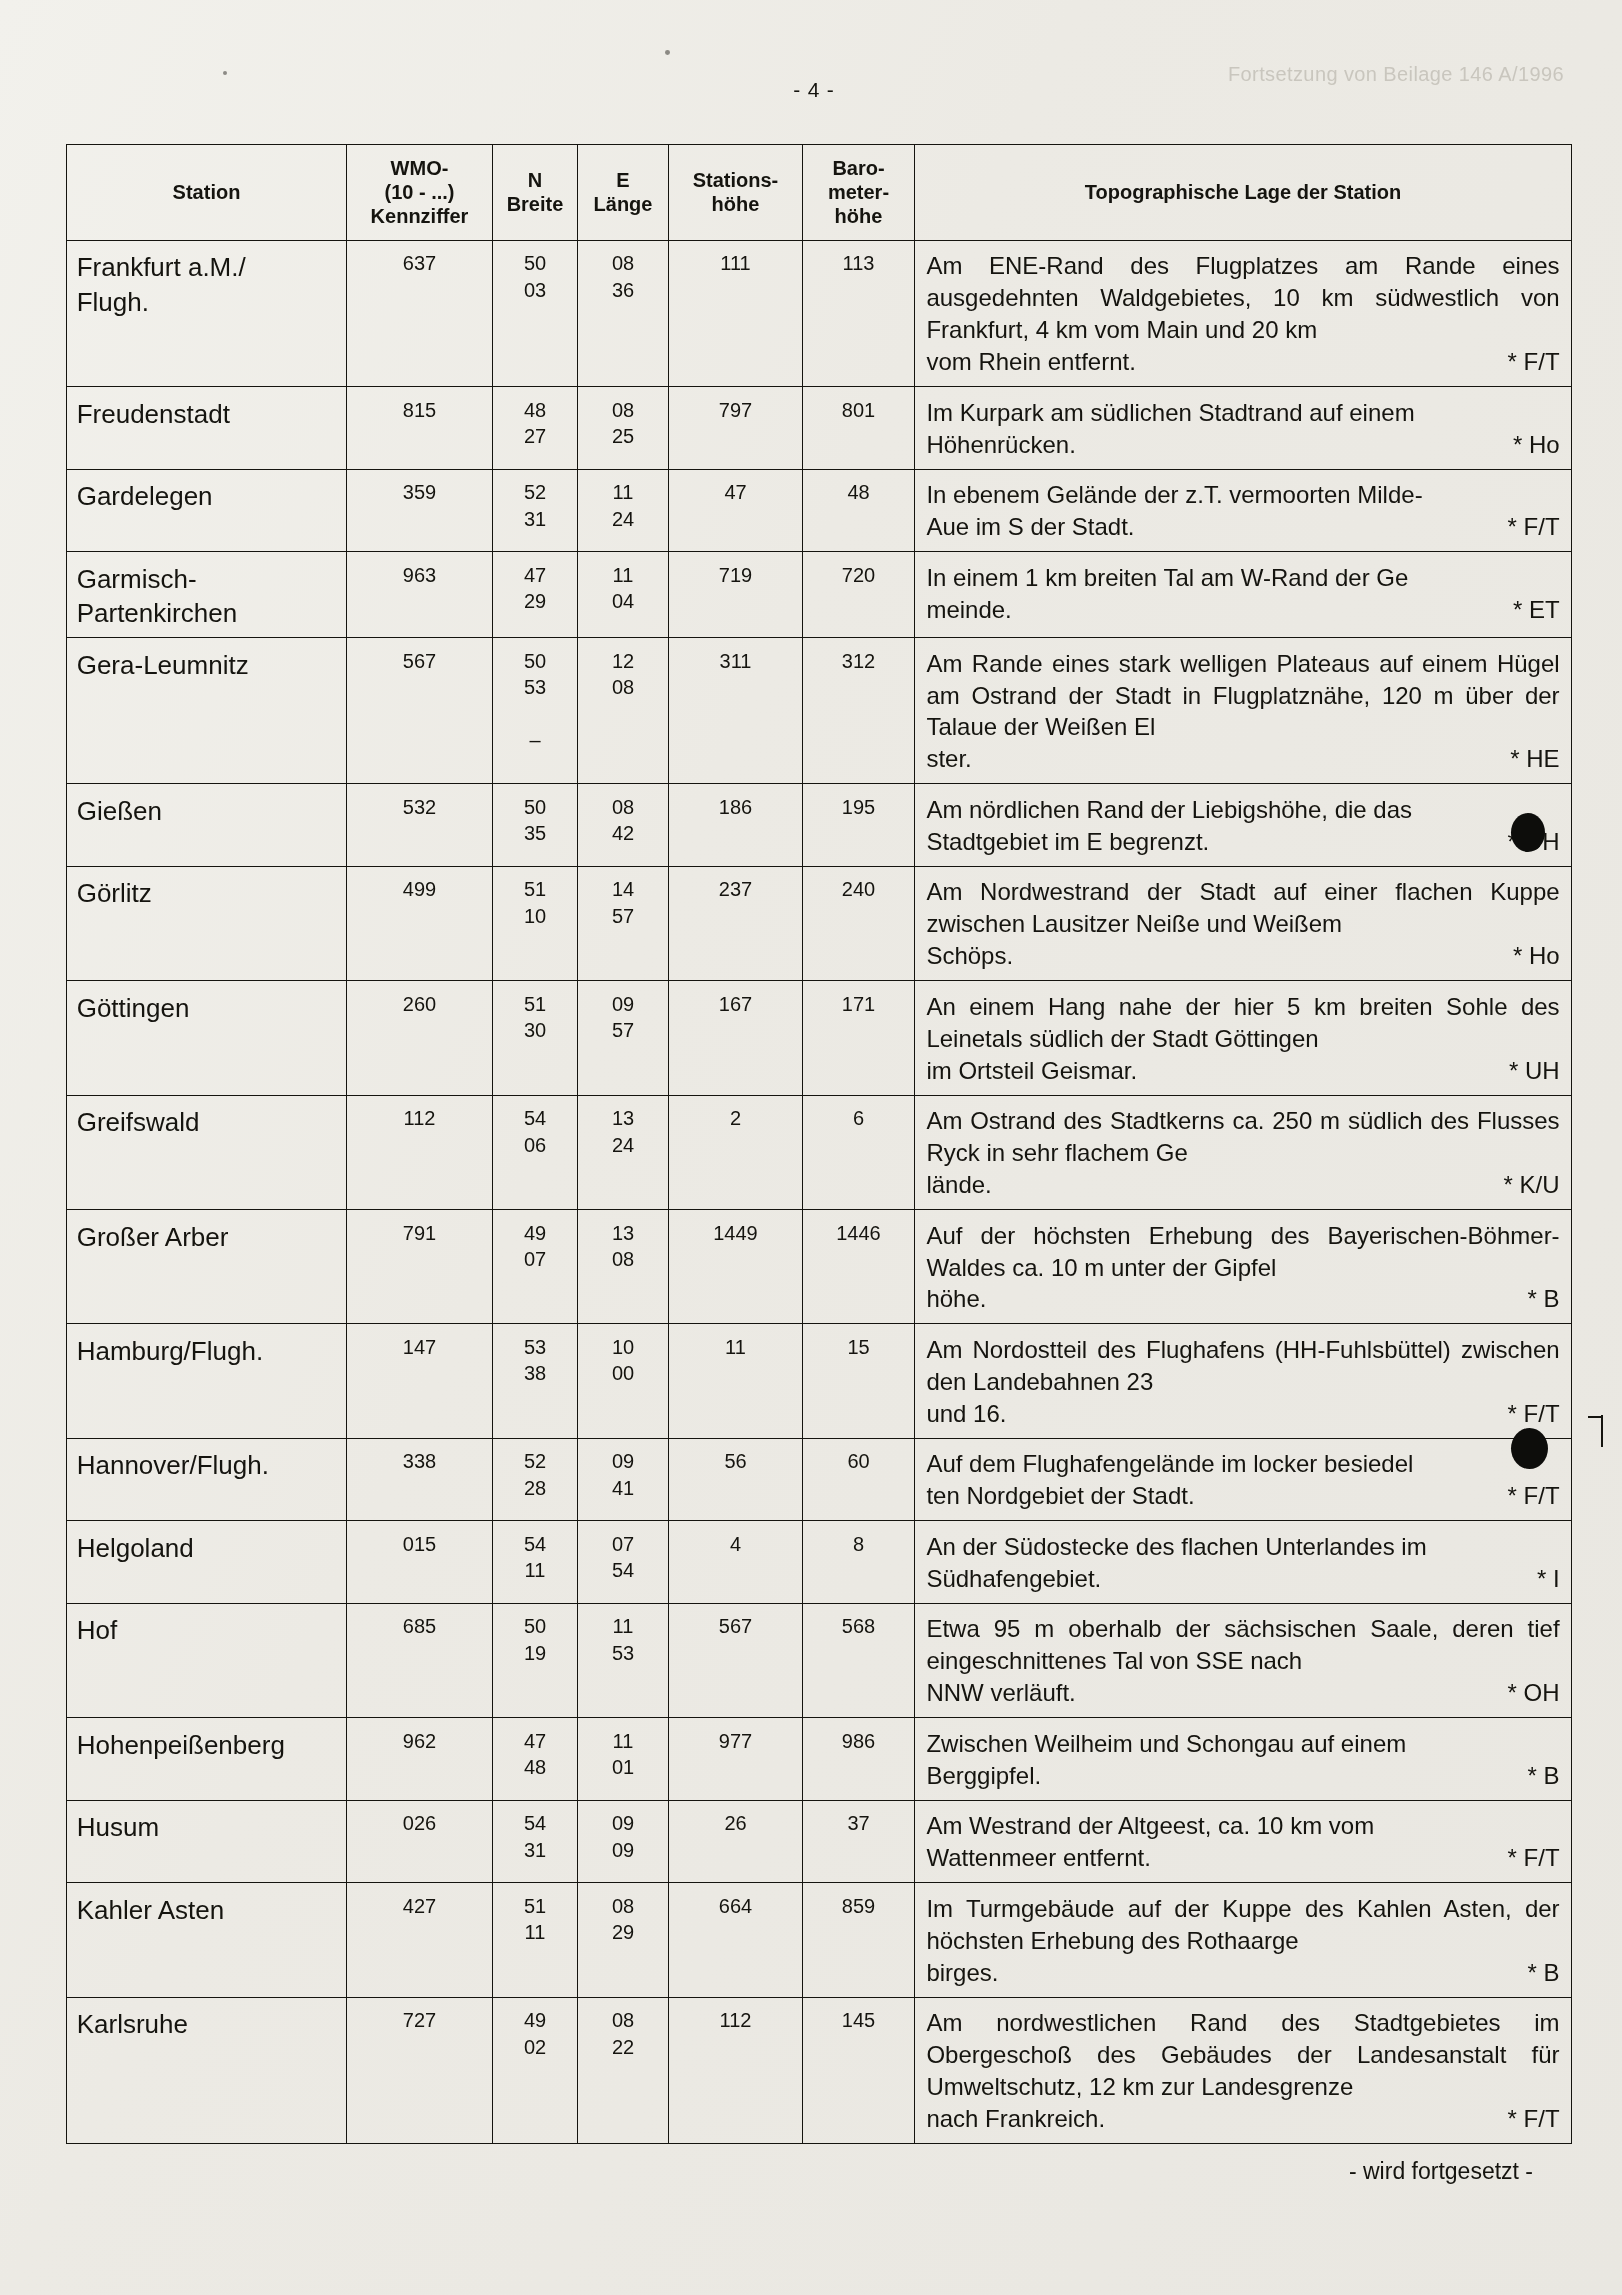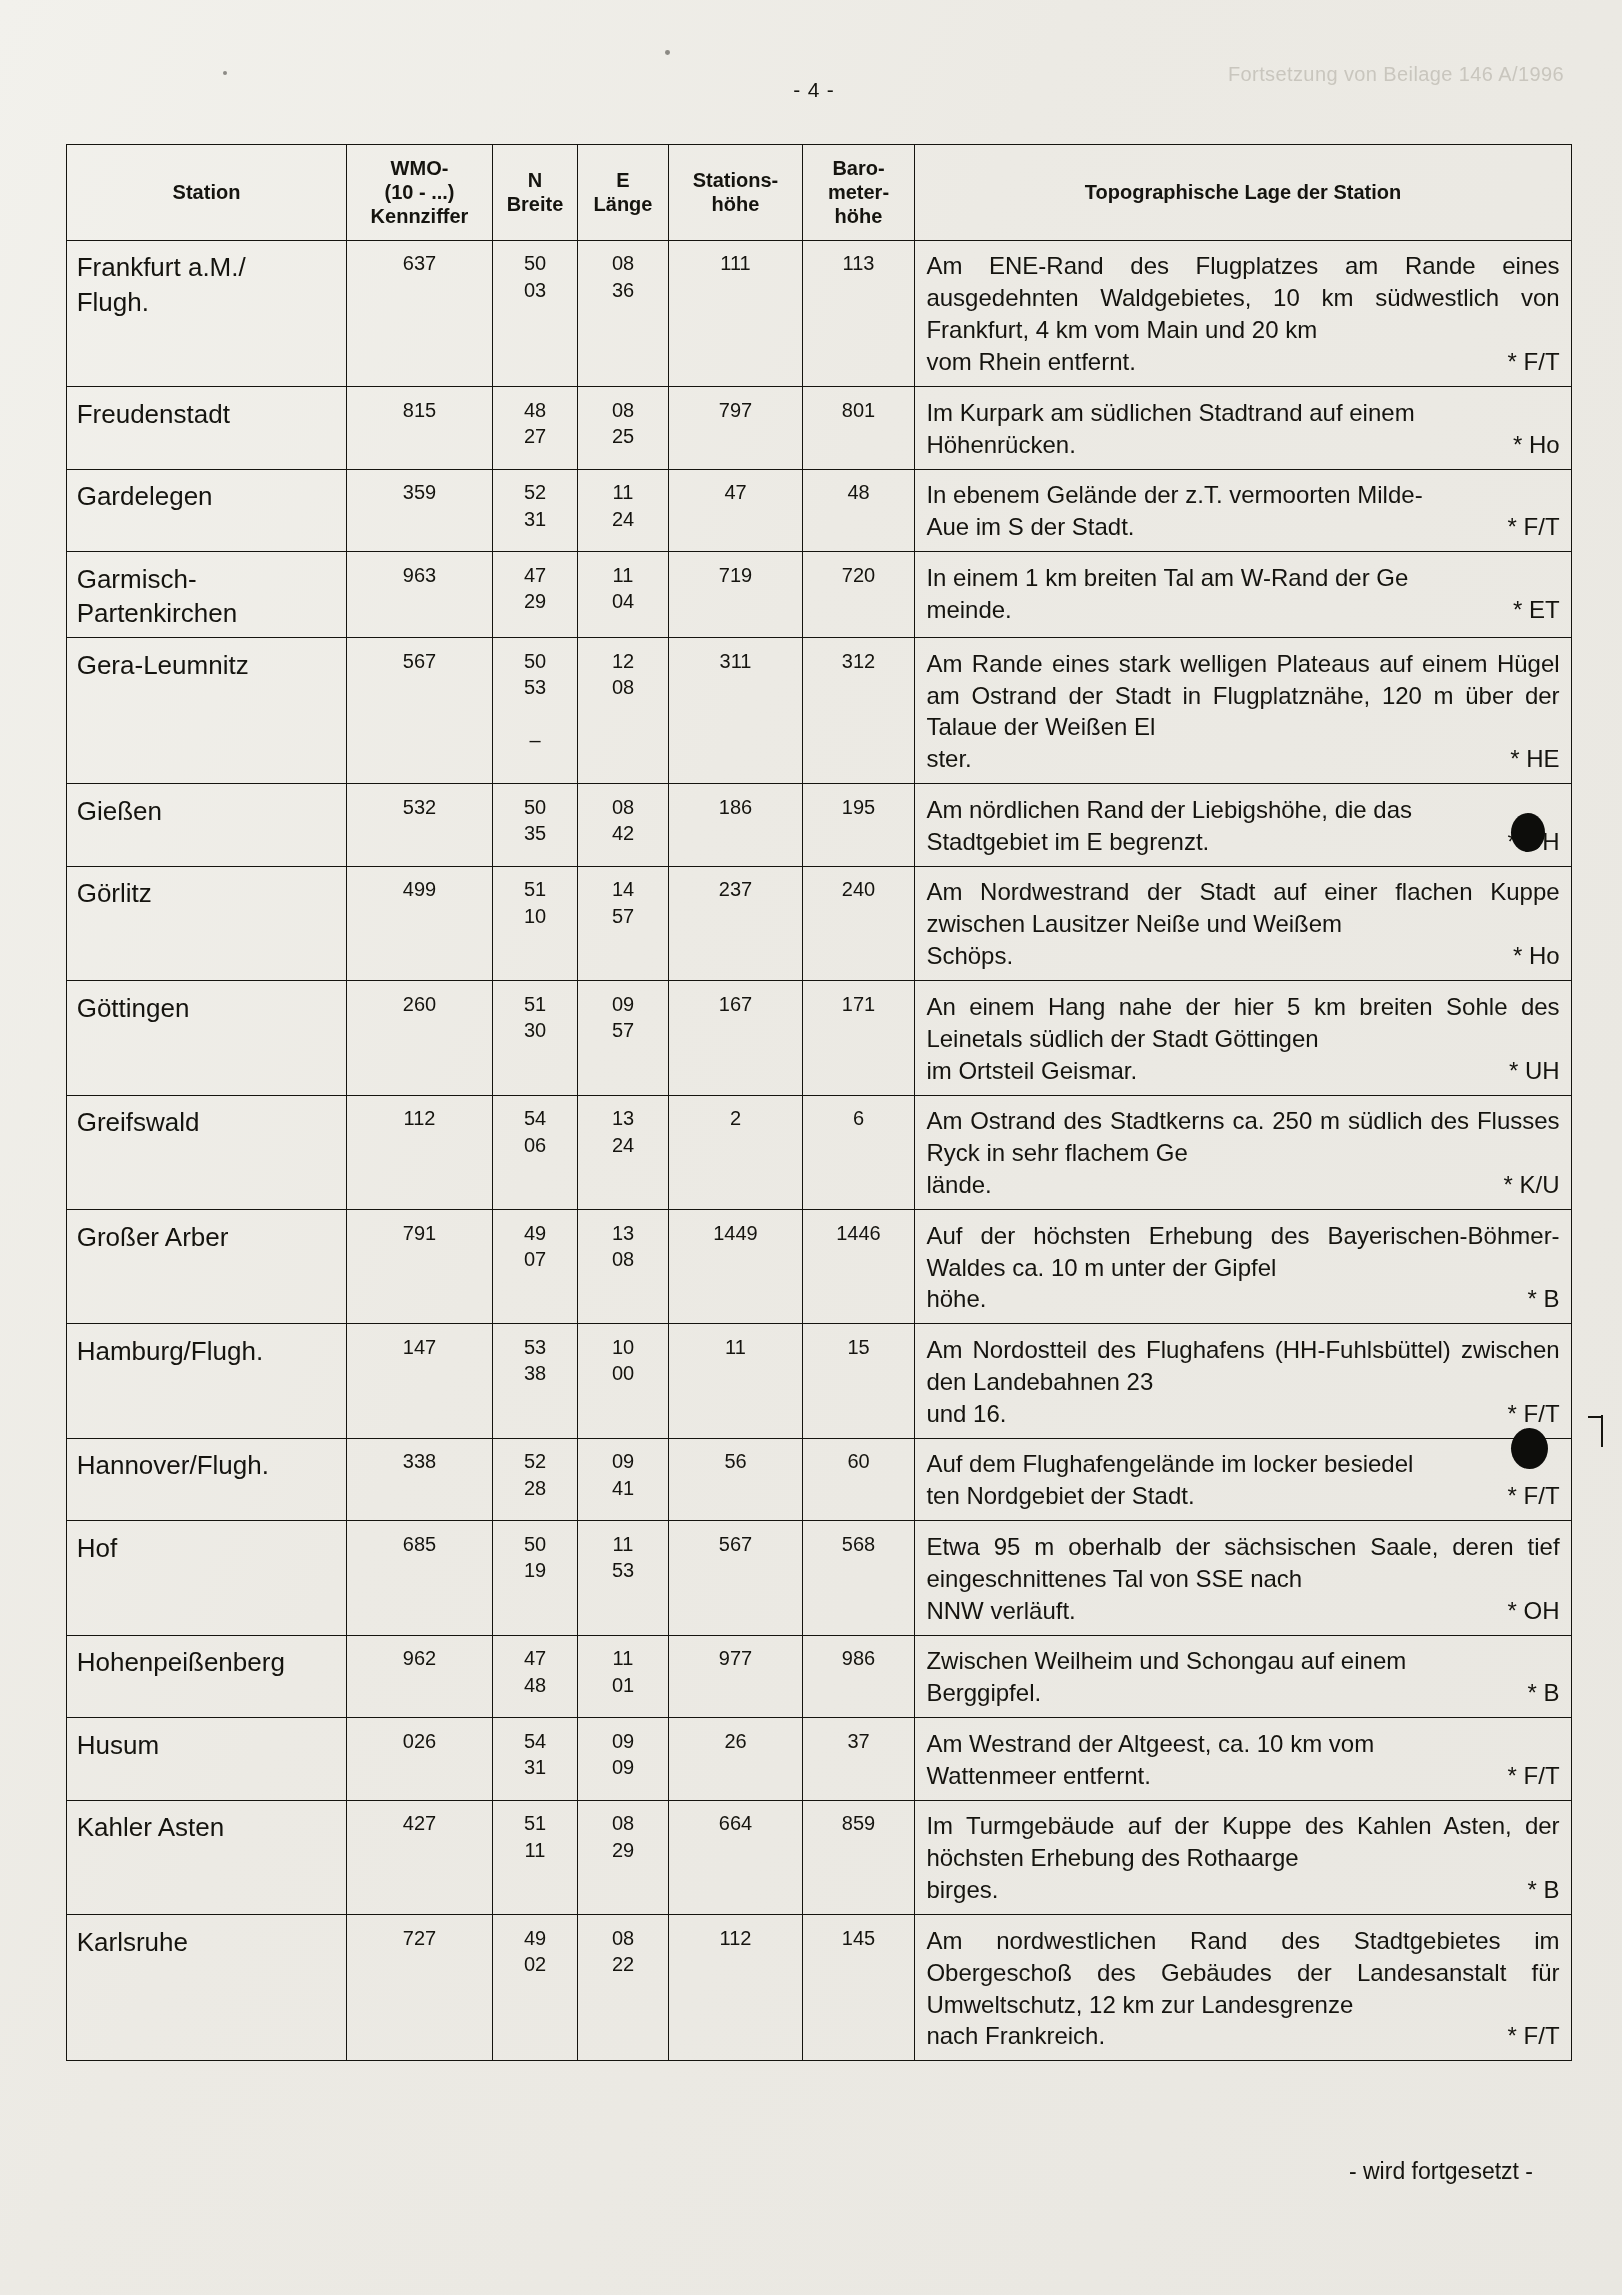--- a/index.html
+++ b/index.html
@@ -304,20 +304,31 @@
             <td class="num">338</td>
             <td class="num">52
 28</td>
             <td class="num">09
 41</td>
             <td class="num">56</td>
             <td class="num">60</td>
             <td class="topo"><span>Auf dem Flughafengelände im locker besiedel</span><span class="lastline"><span class="tag">* F/T</span><span>ten Nordgebiet der Stadt.</span></span></td>
           </tr>
           <tr>
+            <td class="station">Helgoland</td>
+            <td class="num">015</td>
+            <td class="num">54
+11</td>
+            <td class="num">07
+54</td>
+            <td class="num">4</td>
+            <td class="num">8</td>
+            <td class="topo"><span>An der Südostecke des flachen Unterlandes im </span><span class="lastline"><span class="tag">* I</span><span>Südhafengebiet.</span></span></td>
+          </tr>
+          <tr>
             <td class="station">Hof</td>
             <td class="num">685</td>
             <td class="num">50
 19</td>
             <td class="num">11
 53</td>
             <td class="num">567</td>
             <td class="num">568</td>
             <td class="topo"><span>Etwa 95 m oberhalb der sächsischen Saale, deren tief eingeschnittenes Tal von SSE nach </span><span class="lastline"><span class="tag">* OH</span><span>NNW verläuft.</span></span></td>
           </tr>

